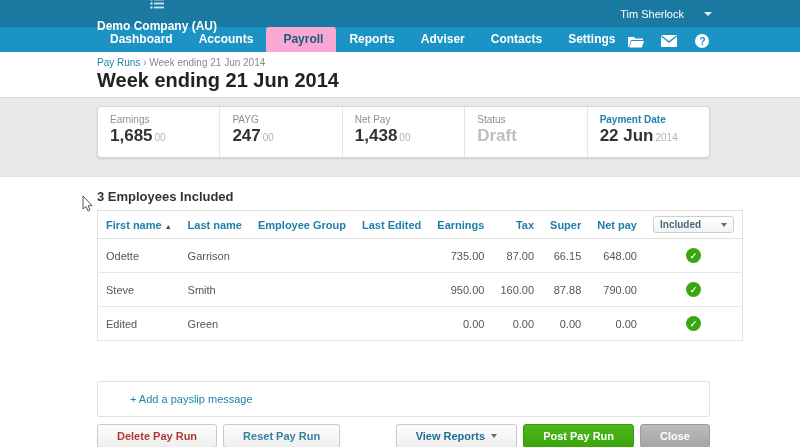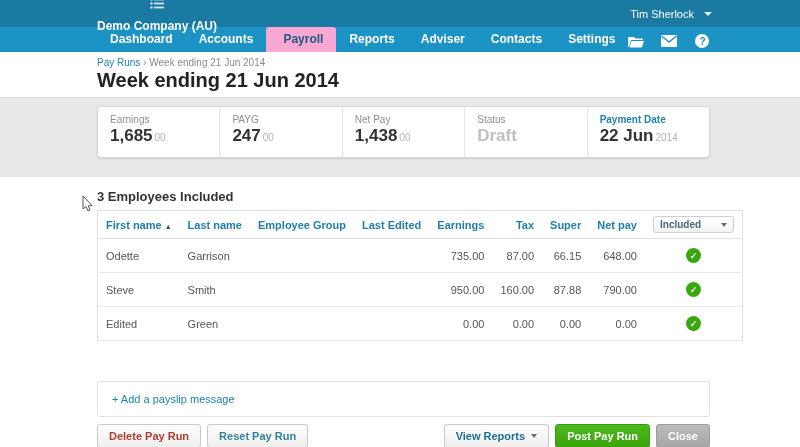--- a/index.html
+++ b/index.html
@@ -3,21 +3,21 @@
 <meta charset="utf-8">
 <style>
   * { margin:0; padding:0; box-sizing:border-box; }
   html,body { width:800px; height:447px; background:#fff; font-family:"Liberation Sans",sans-serif; overflow:hidden; }
   body { position:relative; }
 
   
   .topbar { height:27px; background:#1b7aa1; display:flex; align-items:center; padding:0 88px 0 97px; }
   .org-switch { display:flex; align-items:center; gap:6px; cursor:pointer;flex-direction:column; }
   .company-name { color:#fff; font-size:12px; font-weight:bold; }
-  .user-menu { margin-left:auto; display:flex; align-items:center; gap:10px; cursor:pointer; }
+  .user-menu { margin-left:auto; display:flex; align-items:center; gap:20px; cursor:pointer; }
   .user-name { color:#fff; font-size:11px; }
   .caret-white { width:0; height:0; border-left:4px solid transparent; border-right:4px solid transparent; border-top:4px solid #e8f2f7; }
 
   
   .navbar { height:25px; background:#1b93c4; display:flex; align-items:flex-end; padding:0 92px 0 97px; }
   .tabs { display:flex; align-items:flex-start; height:100%; }
   .tab { color:#fff; font-size:12px; font-weight:bold; padding:5px 13px 6px; cursor:pointer; white-space:nowrap; }
   .tab.active { background:#f9a8d4; color:#1a5b7d; border-radius:3px 3px 0 0;padding-left:17px; }
   .nav-icons { margin-left:auto; display:flex; align-items:center; gap:17px; padding-bottom:4px; }
   .nav-icon { width:16px; height:14px; display:flex; align-items:center; justify-content:center; cursor:pointer; }
@@ -46,25 +46,25 @@
   table.grid { width:100%; border-collapse:collapse; font-size:11px; border:1px solid #e0e0e0; }
   .grid th { color:#1f7fa6; font-weight:bold; text-align:left; padding:5px 8px; height:22px; cursor:pointer; white-space:nowrap; border-bottom:1px solid #e0e0e0; }
   .grid th.num, .grid td.num { text-align:right; }
   .grid th.ctr, .grid td.ctr { text-align:center; }
   .grid td { color:#555; padding:9px 8px; height:30px; border-bottom:1px solid #e8e8e8; background:#fff; }
   .sort-arrow { font-size:7px; color:#444; margin-left:3px; }
   .included-btn { display:inline-flex; align-items:center; gap:20px; border:1px solid #cfcfcf; border-radius:3px; background:linear-gradient(#fff,#f3f3f3); padding:2px 6px; color:#4a6877; font-size:10px; font-weight:bold; cursor:pointer; }
   .caret-dark { width:0; height:0; border-left:3px solid transparent; border-right:3px solid transparent; border-top:4px solid #6b6b6b; }
   .check { display:inline-flex; width:15px; height:15px; border-radius:50%; background:#3aa70f; color:#fff; font-size:9px; font-weight:bold; align-items:center; justify-content:center; cursor:pointer; }
 
-  .payslip-box { margin-top:40px; height:36px; border:1px solid #e0e0e0; border-radius:2px; display:flex; align-items:center; padding-left:14px; }
+  .payslip-box { margin-top:40px; height:36px; border:1px solid #e0e0e0; border-radius:2px; display:flex; align-items:center; padding-left:32px; }
   .payslip-link { font-size:11px; color:#1f83ab; text-decoration:none; cursor:pointer; }
 
   .actions { margin-top:7px; display:flex; align-items:center; }
-  .btn { font-family:"Liberation Sans",sans-serif; font-size:11px; font-weight:bold; padding:5px 11px; border:1px solid #c9c9c9; border-radius:3px; background:linear-gradient(#fdfdfd,#efefef); box-shadow:0 1px 1px rgba(0,0,0,.06); cursor:pointer; margin-right:6px; display:inline-flex; align-items:center; gap:6px; }
+  .btn { font-family:"Liberation Sans",sans-serif; font-size:11px; font-weight:bold; padding:5px 19px; border:1px solid #c9c9c9; border-radius:3px; background:linear-gradient(#fdfdfd,#efefef); box-shadow:0 1px 1px rgba(0,0,0,.06); cursor:pointer; margin-right:6px; display:inline-flex; align-items:center; gap:6px; }
   .btn-delete { color:#b03a33; }
   .btn-reset { color:#34819f; }
   .right-group { margin-left:auto; display:flex; }
   .btn-view { color:#1f6e96; }
   .btn-post { background:linear-gradient(#4cb91c,#3ca40e); border-color:#389a0d; color:#fff; }
   .btn-close { background:linear-gradient(#bcbcbc,#a5a5a5); border-color:#9b9b9b; color:#fff; margin-right:0; }
 
   .cursor { position:absolute; left:82px; top:196px; pointer-events:none; }
 </style>
 </head>

